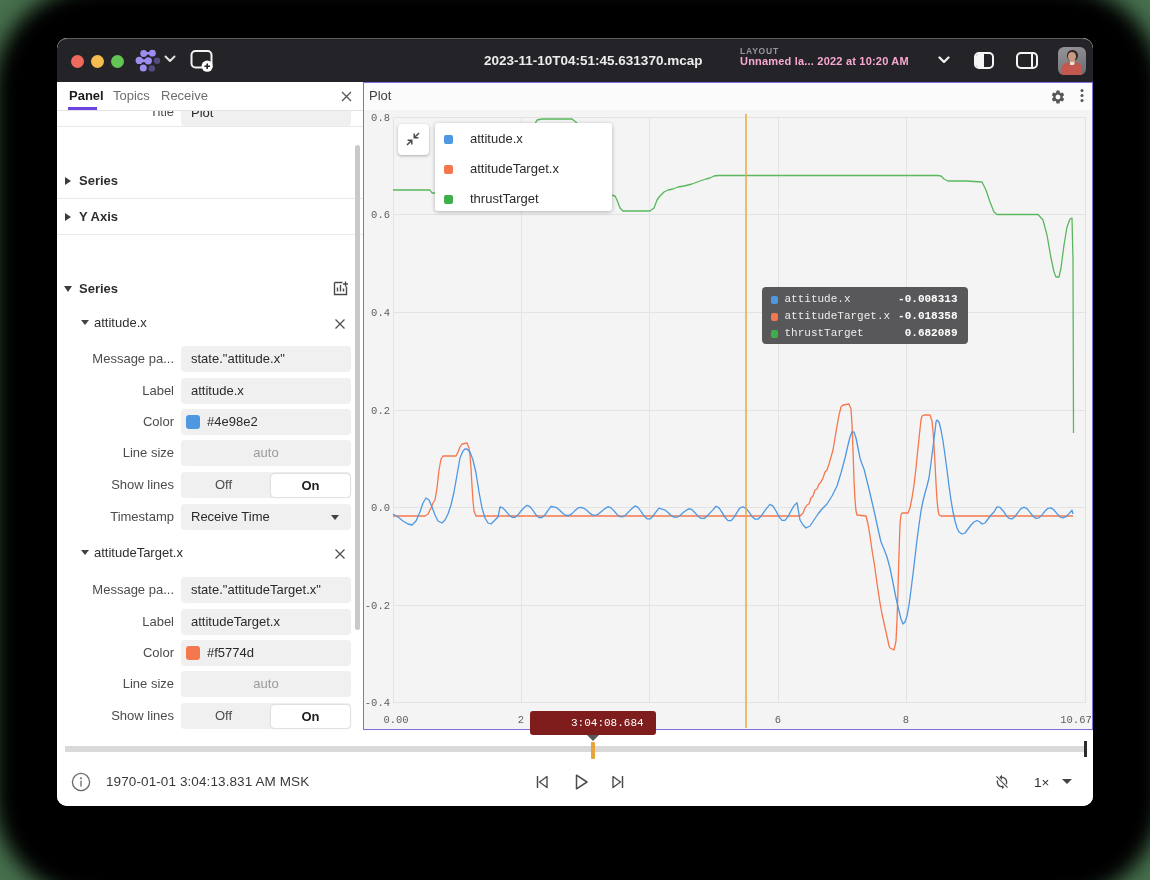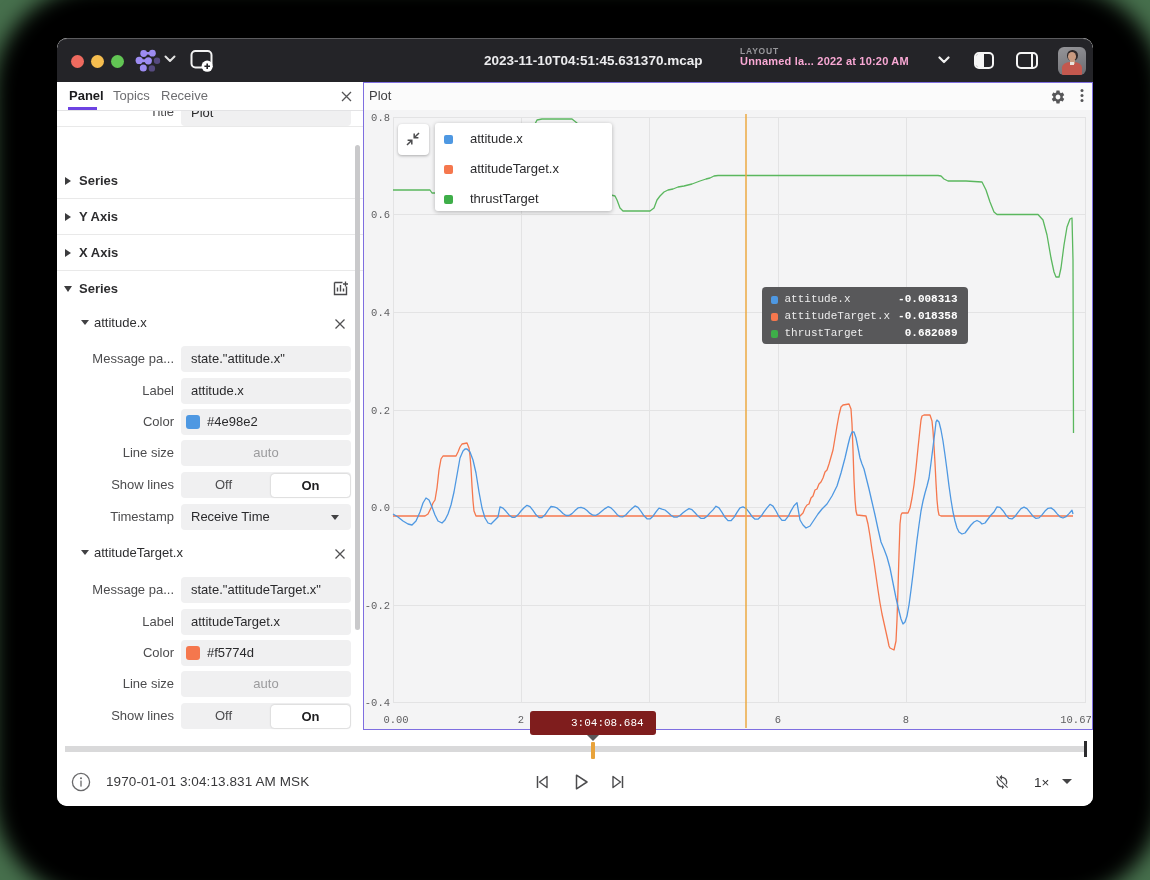--- a/index.html
+++ b/index.html
@@ -100,24 +100,20 @@
     </div>
     <div class="abs" style="left:0;top:44px;width:306px;height:0;border-bottom:1px solid #e9e9e9;"></div>
     <div class="sect" style="top:81px;">
         <div class="tri"></div>
         <div class="lbl">Series</div>
       </div>
     <div class="sect" style="top:117px;">
         <div class="tri"></div>
         <div class="lbl">Y Axis</div>
       </div>
-    <div class="sect" style="top:153px;">
-        <div class="tri"></div>
-        <div class="lbl">X Axis</div>
-      </div>
 
     <div class="abs" style="left:0;top:189px;width:306px;height:35px;">
       <div class="abs" style="left:7px;top:15px;width:0;height:0;border-top:6px solid #3c3c3e;border-left:4.5px solid transparent;border-right:4.5px solid transparent;"></div>
       <div class="abs" style="left:22px;top:0;line-height:35px;font-size:13px;font-weight:700;color:#2d2d2f;">Series</div>
       <svg class="abs" style="left:276px;top:10px;" width="15" height="15" viewBox="0 0 15 15">
         <path d="M1.5 1.5 h8 M1.5 1.5 v12 h12 v-8" stroke="#4a4a4c" stroke-width="1.4" fill="none"></path>
         <path d="M4.5 10.5 v-4 M7.5 10.5 v-6.5 M10.5 10.5 v-3" stroke="#4a4a4c" stroke-width="1.4"></path>
         <path d="M12.5 0.5 v5 M10 3 h5" stroke="#4a4a4c" stroke-width="1.3"></path>
       </svg>
     </div>

